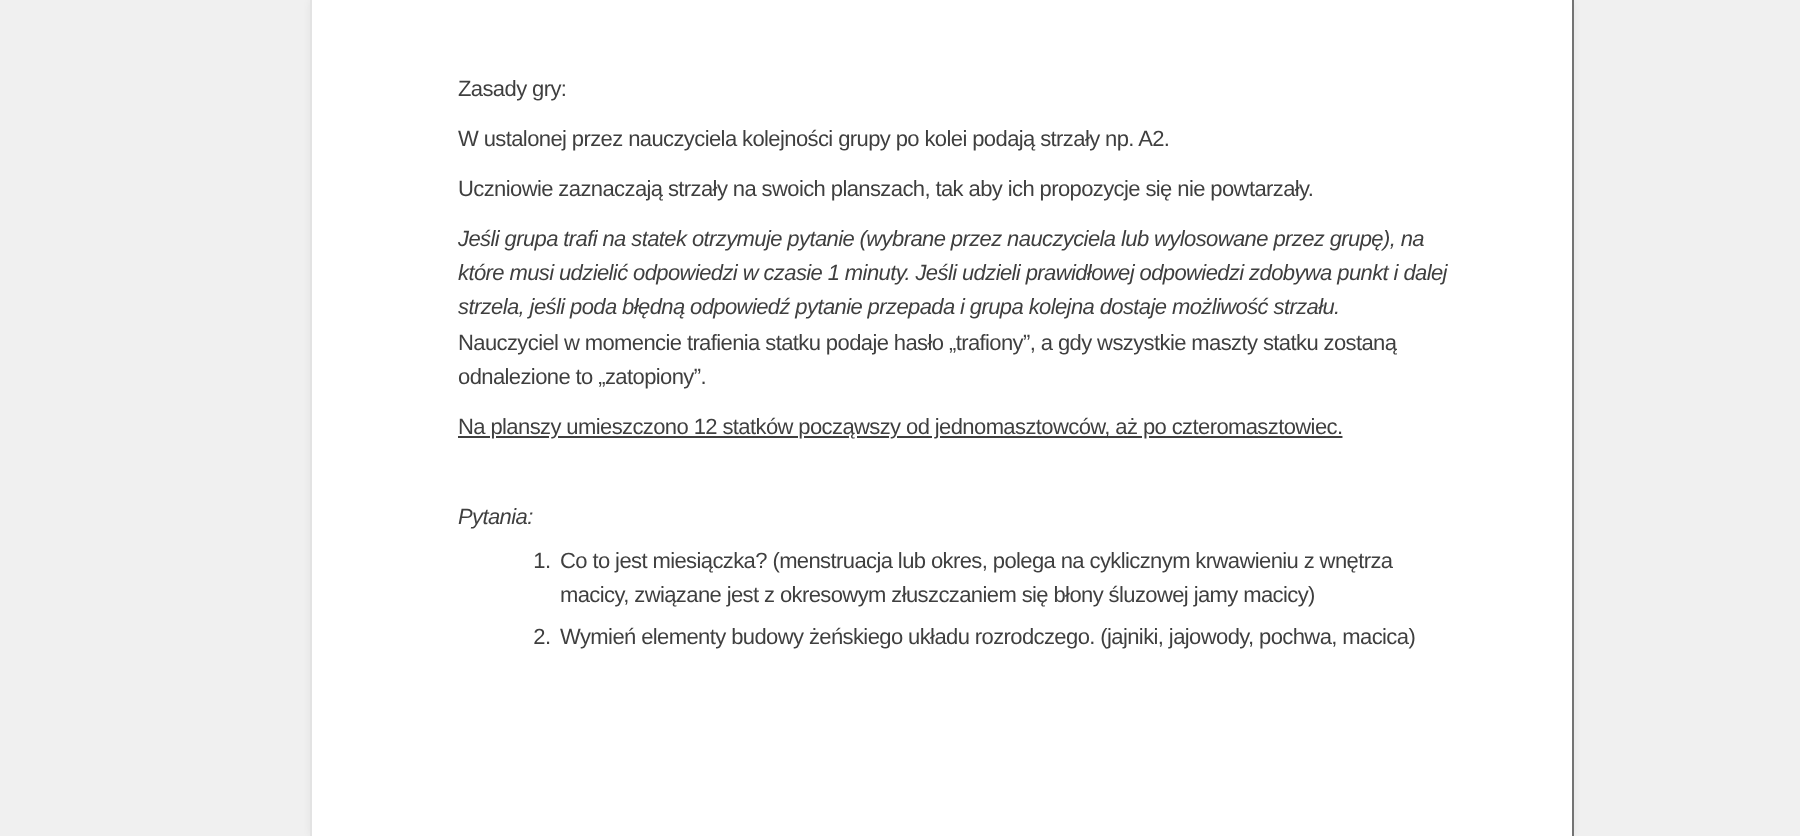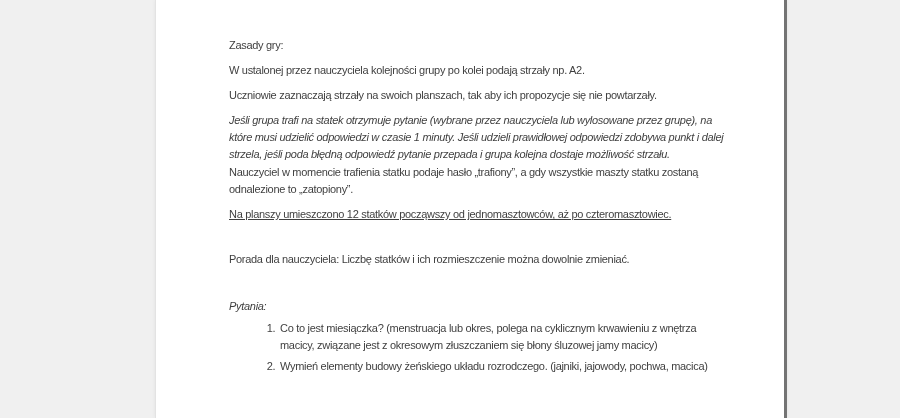--- a/index.html
+++ b/index.html
@@ -16,21 +16,21 @@
   }
   .page {
     position: absolute;
     top: 0;
     left: 155px;
     width: 632px;
     height: 418px;
     box-sizing: border-box;
     background: #ffffff;
     border-left: 1px solid #e3e3e3;
-    border-right: 3px solid #737373;
+    border-right: 1px solid #737373;
     box-shadow: 0 0 4px rgba(0,0,0,0.06);
   }
   .content {
     padding: 37px 54px 0 73px;
     font-size: 11px;
     line-height: 17px;
     letter-spacing: -0.3px;
     color: #3f3f3f;
   }
   .para {
@@ -65,20 +65,19 @@
 <body>
 
 <div class="page">
   <div class="content">
     <p class="para">Zasady gry:</p>
     <p class="para">W ustalonej przez nauczyciela kolejności grupy po kolei podają strzały np. A2.</p>
     <p class="para">Uczniowie zaznaczają strzały na swoich planszach, tak aby ich propozycje się nie powtarzały.</p>
     <p class="para para-multi">Jeśli grupa trafi na statek otrzymuje pytanie (wybrane przez nauczyciela lub wylosowane przez grupę), na które musi udzielić odpowiedzi w czasie 1 minuty. Jeśli udzieli prawidłowej odpowiedzi zdobywa punkt i dalej strzela, jeśli poda błędną odpowiedź pytanie przepada i grupa kolejna dostaje możliwość strzału.</p>
     <p class="para">Nauczyciel w momencie trafienia statku podaje hasło „trafiony”, a gdy wszystkie maszty statku zostaną odnalezione to „zatopiony”.</p>
     <p class="para gap-after-lg">Na planszy umieszczono 12 statków począwszy od jednomasztowców, aż po czteromasztowiec.</p>
-    <p class="para gap-after-xl">Porada dla nauczyciela: Liczbę statków i ich rozmieszczenie można dowolnie zmieniać.</p>
     <p class="para questions-title">Pytania:</p>
     <ol class="questions">
       <li>Co to jest miesiączka? (menstruacja lub okres, polega na cyklicznym krwawieniu z wnętrza macicy, związane jest z okresowym złuszczaniem się błony śluzowej jamy macicy)</li>
       <li>Wymień elementy budowy żeńskiego układu rozrodczego. (jajniki, jajowody, pochwa, macica)</li>
     </ol>
   </div>
 </div>
 
 </body></html>

